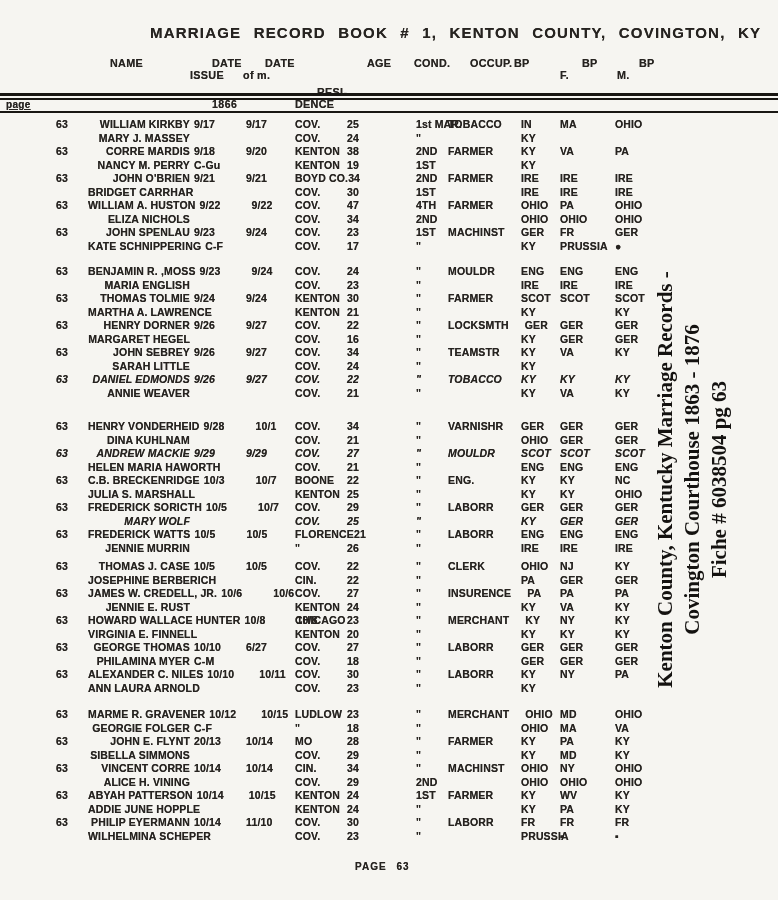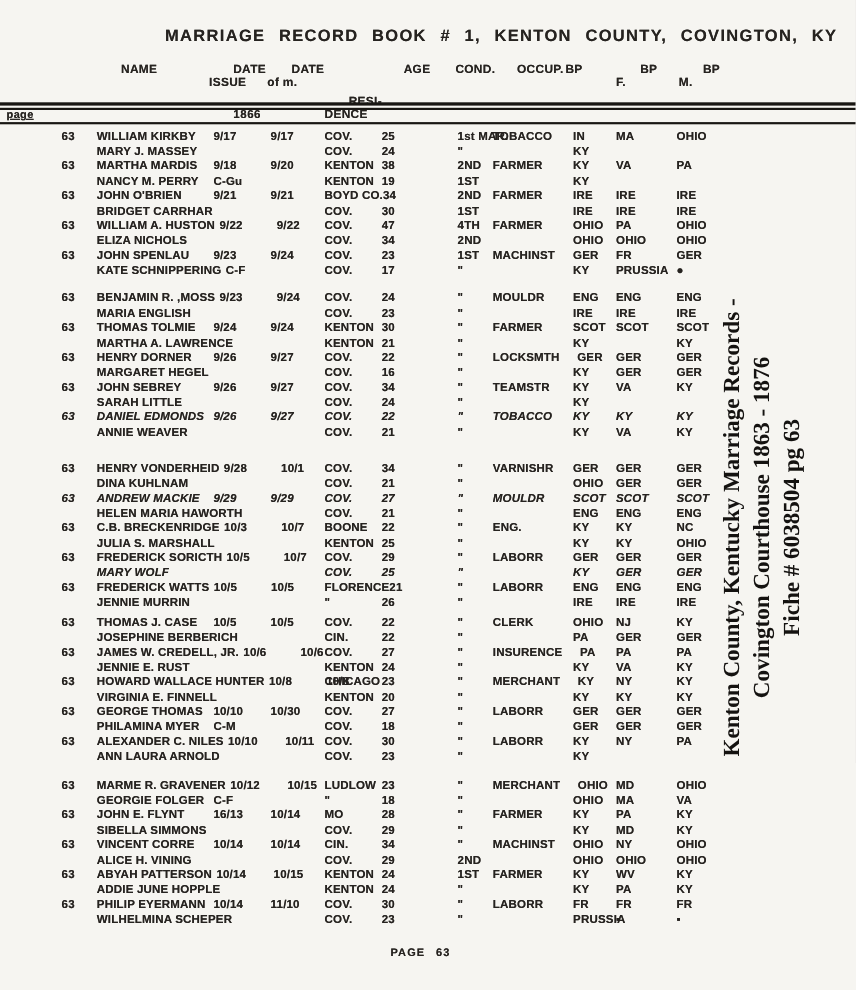--- a/index.html
+++ b/index.html
@@ -28,21 +28,21 @@
   .yearlbl{position:absolute;top:99px;left:6px;font-size:10px;text-decoration:underline;letter-spacing:.3px;}
   .yearval{position:absolute;top:98px;left:212px;font-size:10.5px;letter-spacing:.5px;}
   
   .group{position:absolute;left:0;width:778px;}
   .row{position:relative;height:13.5px;font-size:10.5px;letter-spacing:.15px;white-space:nowrap;}
   .row.it{font-style:italic;}
   .row span, .row .f{position:absolute;top:0;}
   .c-pg{left:56px;}
   .f{display:flex;}
   .f1{left:88px;}
-  .c-name{min-width:102px;padding-right:4px;position:static!important;}
+  .c-name{min-width:102px;padding-right:4px;position:static!important;text-align:right;}
   .c-d1{min-width:52px;position:static!important;}
   .c-d2{position:static!important;}
   .f2{left:295px;}
   .c-res{min-width:52px;position:static!important;}
   .c-ag{position:static!important;}
   .c-co{left:416px;}
   .f3{left:448px;}
   .c-oc{min-width:57px;position:static!important;}
   .c-bp{position:static!important;padding-left:16px;}
   .c-bf{left:560px;}
@@ -125,21 +125,21 @@
           <div class="f f3">
             <span class="c-oc"></span>
             <span class="c-bp">KY</span>
           </div>
           <span class="c-bf"></span>
           <span class="c-bm"></span>
         </div>
         <div class="row">
           <span class="c-pg">63</span>
           <div class="f f1">
-            <span class="c-name">MARTHA MARDIS</span>
+            <span class="c-name">CORRE MARDIS</span>
             <span class="c-d1">9/18</span>
             <span class="c-d2">9/20</span>
           </div>
           <div class="f f2">
             <span class="c-res">KENTON</span>
             <span class="c-ag">38</span>
           </div>
           <span class="c-co">2ND</span>
           <div class="f f3">
             <span class="c-oc">FARMER</span>
@@ -779,21 +779,21 @@
             <span class="c-bp">KY</span>
           </div>
           <span class="c-bf">KY</span>
           <span class="c-bm">KY</span>
         </div>
         <div class="row">
           <span class="c-pg">63</span>
           <div class="f f1">
             <span class="c-name">GEORGE THOMAS</span>
             <span class="c-d1">10/10</span>
-            <span class="c-d2">10/30</span>
+            <span class="c-d2">6/27</span>
           </div>
           <div class="f f2">
             <span class="c-res">COV.</span>
             <span class="c-ag">27</span>
           </div>
           <span class="c-co">"</span>
           <div class="f f3">
             <span class="c-oc">LABORR</span>
             <span class="c-bp">GER</span>
           </div>
@@ -894,21 +894,21 @@
             <span class="c-oc"></span>
             <span class="c-bp">OHIO</span>
           </div>
           <span class="c-bf">MA</span>
           <span class="c-bm">VA</span>
         </div>
         <div class="row">
           <span class="c-pg">63</span>
           <div class="f f1">
             <span class="c-name">JOHN E. FLYNT</span>
-            <span class="c-d1">16/13</span>
+            <span class="c-d1">20/13</span>
             <span class="c-d2">10/14</span>
           </div>
           <div class="f f2">
             <span class="c-res">MO</span>
             <span class="c-ag">28</span>
           </div>
           <span class="c-co">"</span>
           <div class="f f3">
             <span class="c-oc">FARMER</span>
             <span class="c-bp">KY</span>

